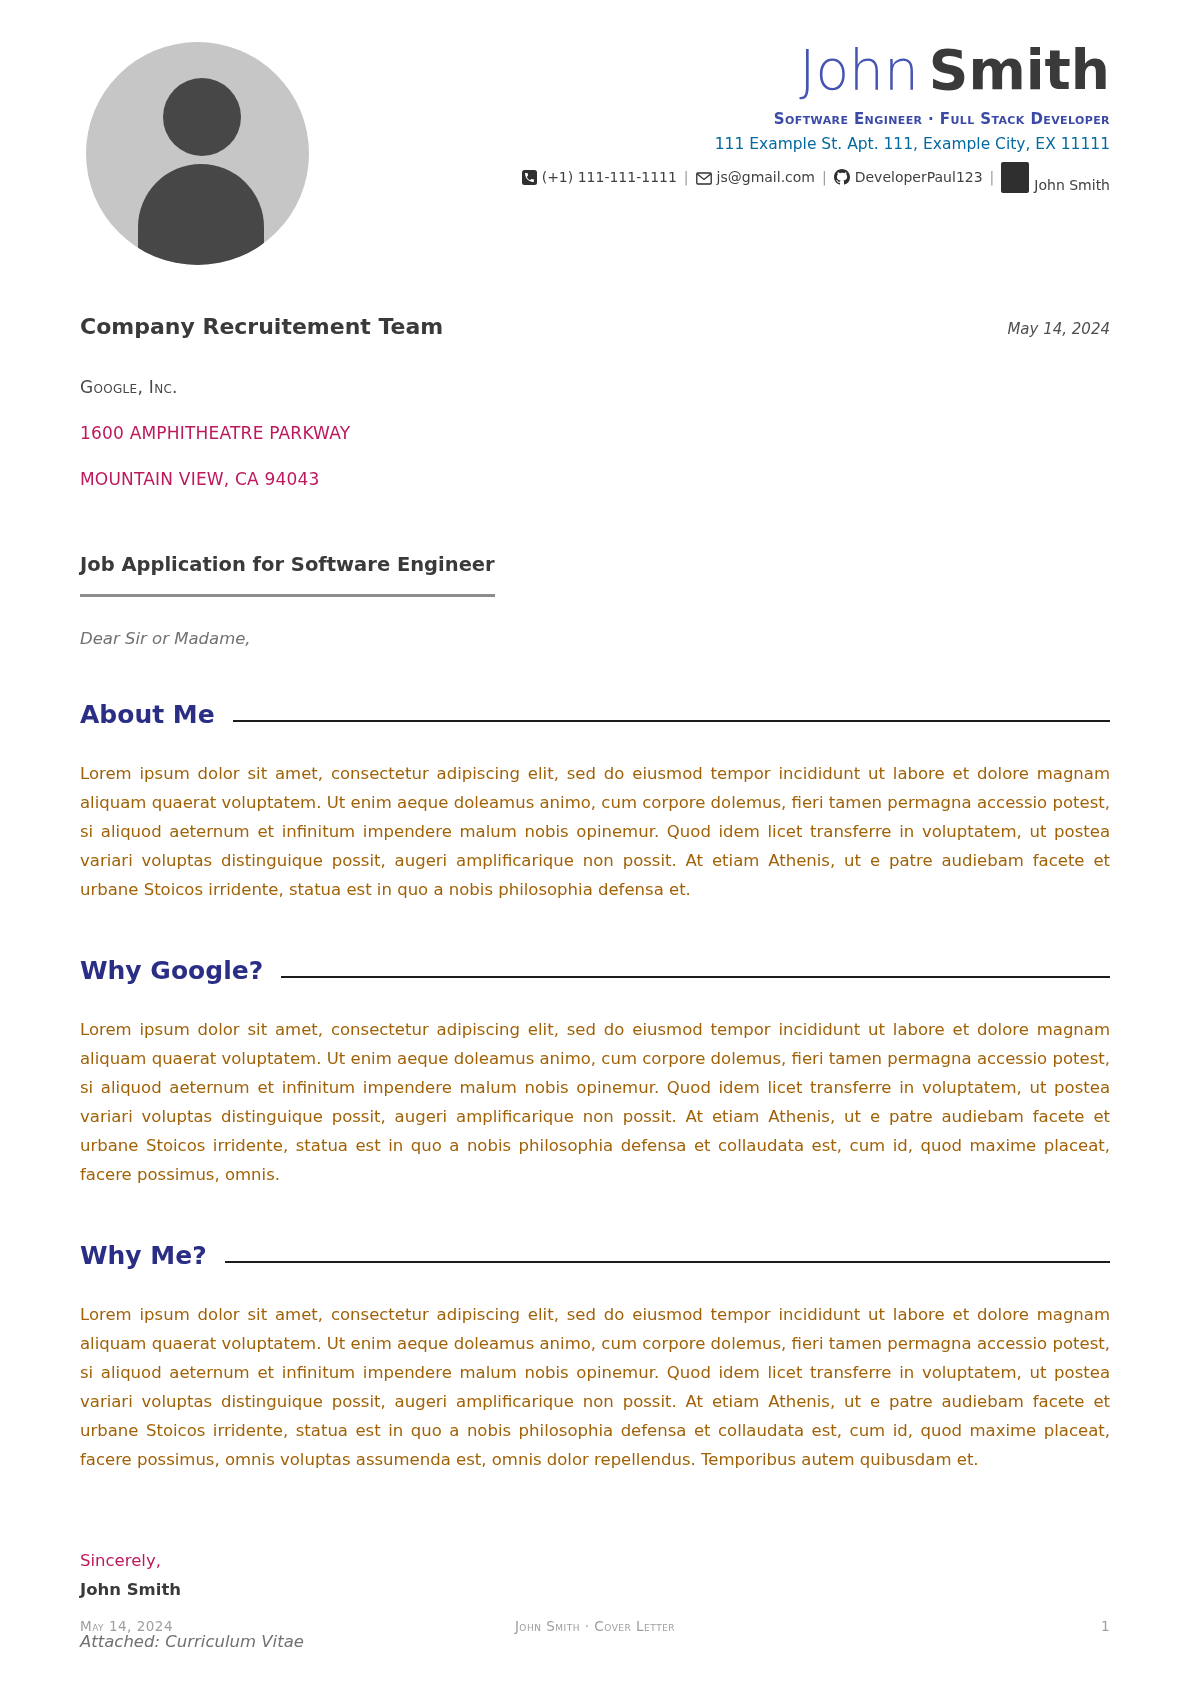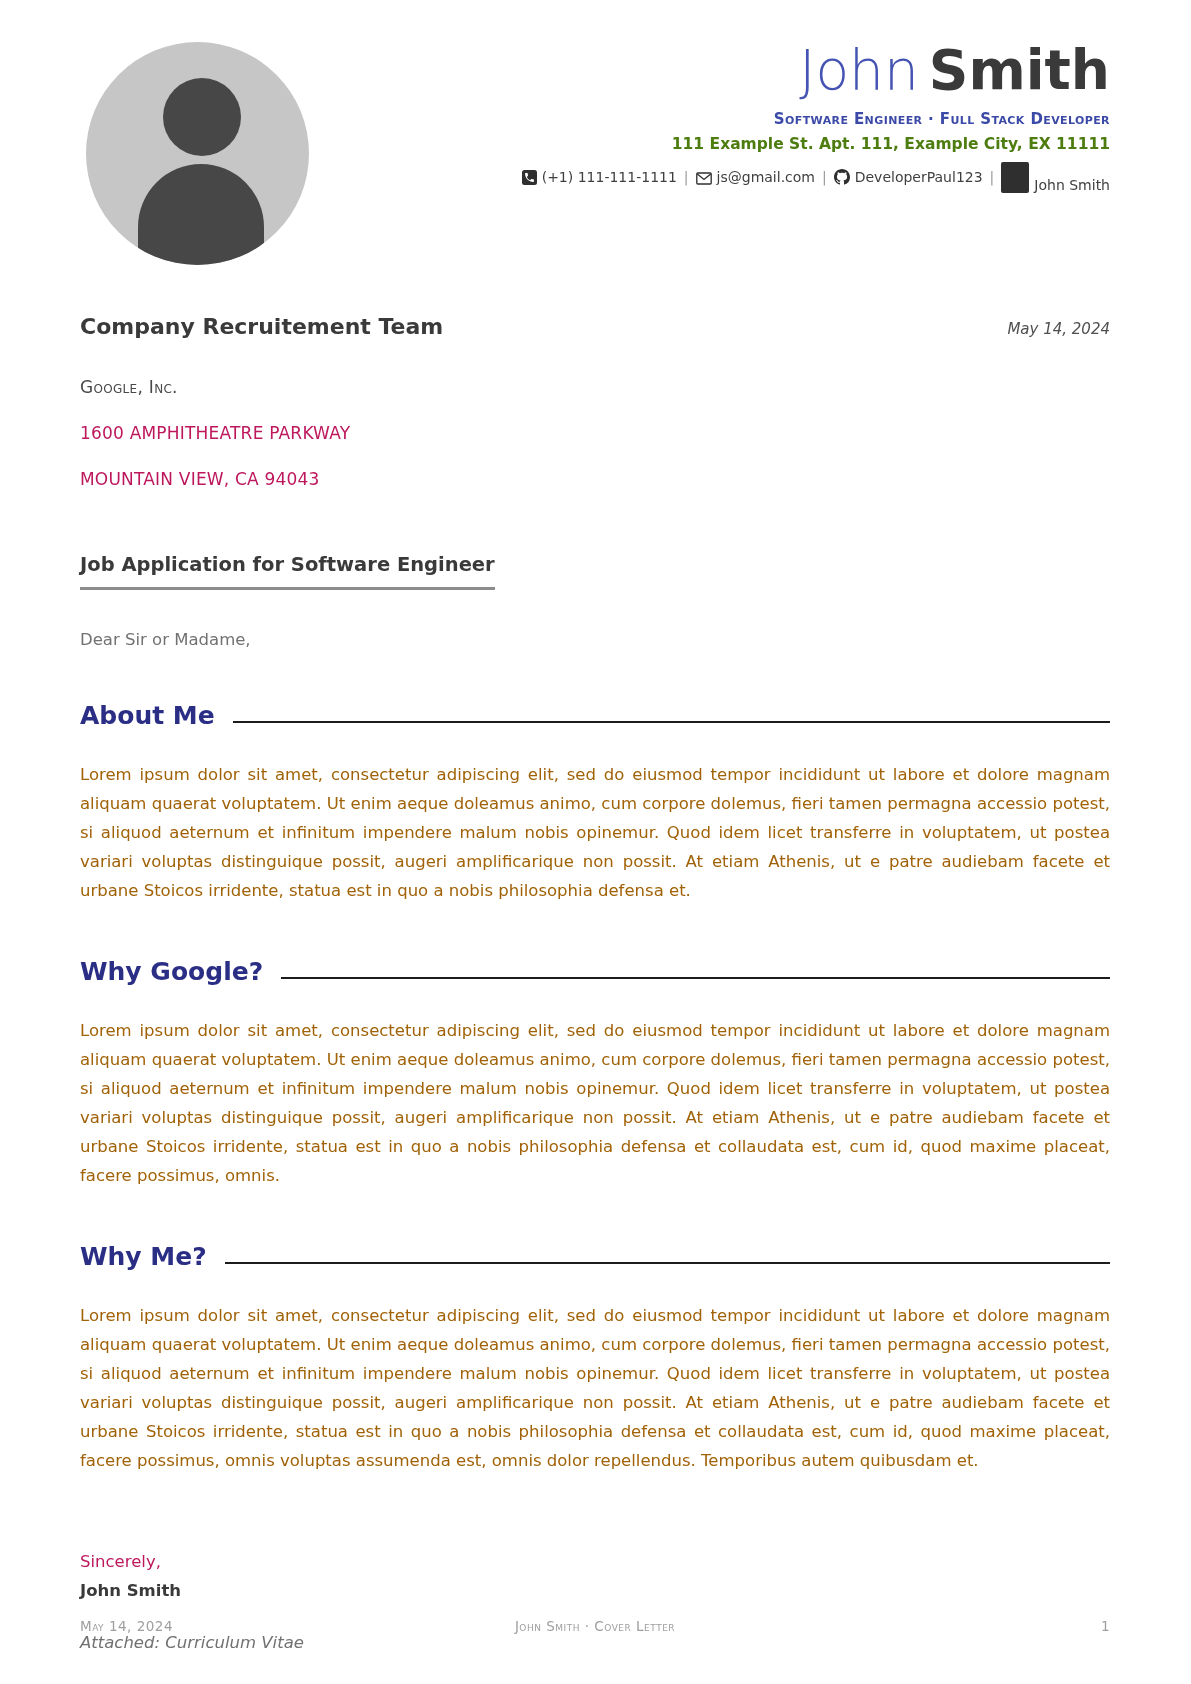--- a/index.html
+++ b/index.html
@@ -30,21 +30,21 @@
     width:126px; height:110px; border-radius:63px 63px 0 0; background:#474747;
   }
   .header-right { text-align:right; padding-top:40px; }
   .name { font-size:55px; line-height:1.12; letter-spacing:0; white-space:nowrap; }
   .first-name { color:#4553b2; font-weight:200; }
   .last-name  { color:#3a3a3a; font-weight:700; margin-left:10px; }
   .subtitle {
     margin-top:8px; font-variant:small-caps; font-weight:700;
     font-size:15px; color:#3b49a7; letter-spacing:.4px;
   }
-  .hdr-address { margin-top:7px; font-weight:700; font-size:15.5px; color:#4d7c0f; }
+  .hdr-address { margin-top:7px; font-weight:400; font-size:15.5px; color:#0369a1; }
   .contact-line {
     margin-top:9px; font-size:14px; color:#3f3f3f;
     display:flex; justify-content:flex-end; align-items:center; gap:7px;
   }
   .contact-item { display:inline-flex; align-items:flex-end; gap:5px; }
   .contact-sep { color:#9a9a9a; }
   .cicon { display:inline-block; vertical-align:middle; }
   .li-badge {
     width:15px; height:31px; background:#2f2f2f; border-radius:2px;
     color:#fff; font-size:10px; font-weight:700; line-height:15px; text-align:center;padding-left:28px;
@@ -58,23 +58,23 @@
   .letter-date { font-size:15px; font-style:italic; color:#4f4f4f; }
   .company-name {
     margin-top:38px; font-variant:small-caps; font-size:17px; color:#484848; letter-spacing:.3px;
   }
   .addr-line { margin-top:26px; font-size:17px; color:#be185d; letter-spacing:.2px; }
 
   
   .subject {
     margin-top:64px; display:inline-block;
     font-size:19.5px; font-weight:700; color:#3a3a3a;
-    border-bottom:3px solid #8c8c8c; padding-bottom:11px;
+    border-bottom:3px solid #8c8c8c; padding-bottom:18px;
   }
-  .salutation { margin-top:40px; font-size:16.5px; color:#717171; }
+  .salutation { margin-top:32px; font-size:16.5px; color:#717171;font-style:italic; }
 
   
   .section-title { display:flex; margin-top:52px; }
   .section-title .title-text {
     font-size:25px; font-weight:700; color:#2b2e85; white-space:nowrap;
   }
   .section-title .title-rule {
     flex:1; height:2.5px; background:#1c1c1c;
     align-self:flex-end; margin-bottom:7px; margin-left:18px;
   }

